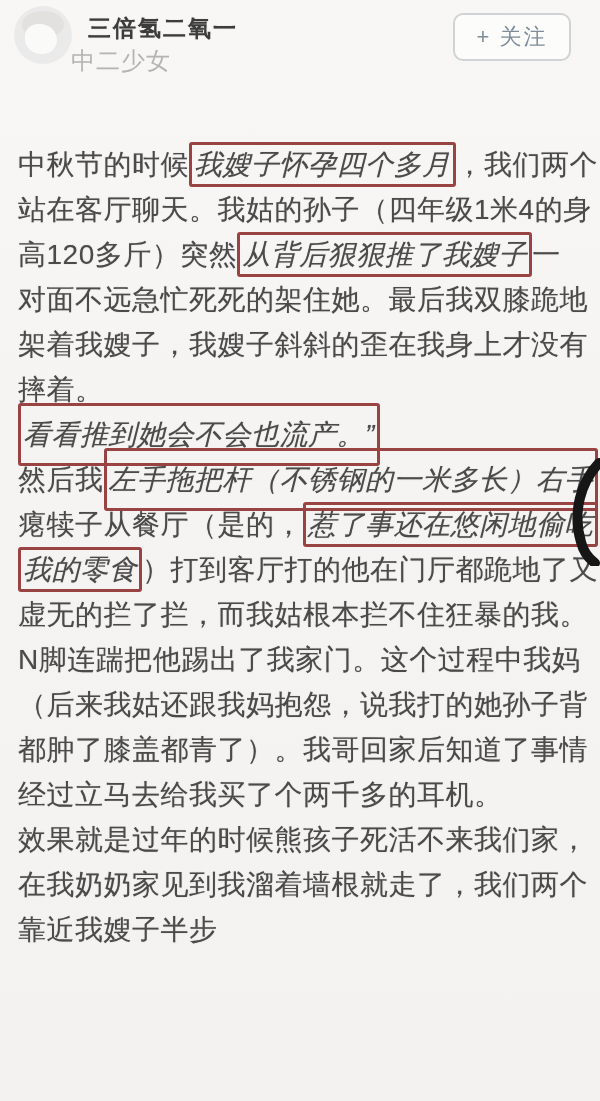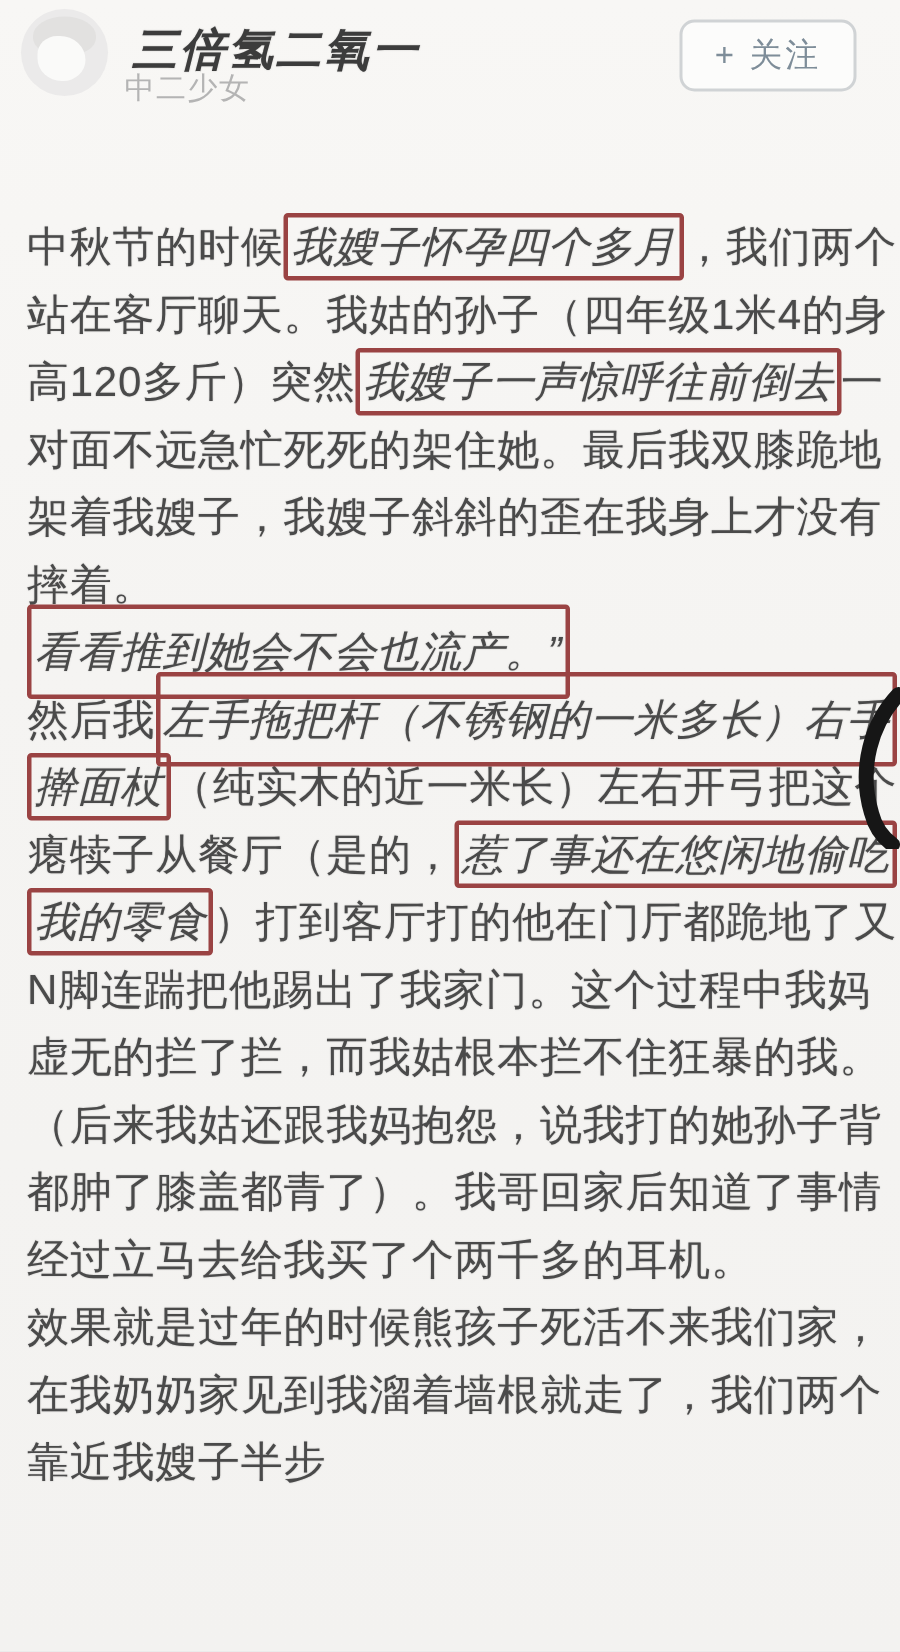--- a/index.html
+++ b/index.html
@@ -15,27 +15,26 @@
   }
   .avatar::before {
     content:""; position:absolute; left:8px; top:5px; width:42px; height:26px;
     background:#e2e1e0; border-radius:50% 50% 45% 45%;
   }
   .avatar::after {
     content:""; position:absolute; left:11px; top:18px; width:32px; height:30px;
     background:#fafaf9; border-radius:42% 55% 48% 52%;
   }
   .username {
-    position:absolute; left:88px; top:13px; font-size:30px; font-weight:bold;
+    position:absolute; left:88px; top:13px; font-size:23px; font-weight:bold;
     color:#3c3c3c; letter-spacing:2px; white-space:nowrap;
     text-shadow:0 0 1px rgba(60,60,60,.35);
-    font-style:italic;
   }
   .subtitle {
-    position:absolute; left:83px; top:45px; font-size:20px; color:#b4b4b4;
+    position:absolute; left:71px; top:45px; font-size:24px; color:#b4b4b4;
     letter-spacing:1px; white-space:nowrap;font-family:Liberation Mono, monospace;
   }
   .follow {
     position:absolute; right:29px; top:13px; width:118px; height:48px;
     border:2px solid #d0d3d5; border-radius:10px; background:#fcfcfb;
     color:#7e8d99; font-size:22px; letter-spacing:2px; cursor:pointer;
     font-family:inherit;
   }
   .body { position:absolute; left:18px; top:142px; width:582px; }
   .line {
@@ -59,31 +58,30 @@
   <div class="header">
     <div class="avatar"></div>
     <div class="username">三倍氢二氧一</div>
     <div class="subtitle">中二少女</div>
     <button class="follow">+ 关注</button>
   </div>
 
   <div class="body" id="post-body">
       <div class="line"><span>中秋节的时候</span><span class="hl">我嫂子怀孕四个多月</span><span>，我们两个</span></div>
       <div class="line"><span>站在客厅聊天。我姑的孙子（四年级1米4的身</span></div>
-      <div class="line"><span>高120多斤）突然</span><span class="hl">我嫂子一声惊呼往前倒去</span><span>一</span></div>
+      <div class="line"><span>高120多斤）突然</span><span class="hl">从背后狠狠推了我嫂子</span><span>一</span></div>
       <div class="line"><span>对面不远急忙死死的架住她。最后我双膝跪地</span></div>
       <div class="line"><span>架着我嫂子，我嫂子斜斜的歪在我身上才没有</span></div>
       <div class="line"><span>摔着。</span></div>
       <div class="line"><span class="hl tall">看看推到她会不会也流产。”</span></div>
       <div class="line"><span>然后我</span><span class="hl tall">左手拖把杆（不锈钢的一米多长）右手</span></div>
-      <div class="line"><span class="hl">擀面杖</span><span>（纯实木的近一米长）左右开弓把这个</span></div>
       <div class="line"><span>瘪犊子从餐厅（是的，</span><span class="hl">惹了事还在悠闲地偷吃</span></div>
       <div class="line"><span class="hl">我的零食</span><span>）打到客厅打的他在门厅都跪地了又</span></div>
+      <div class="line"><span>虚无的拦了拦，而我姑根本拦不住狂暴的我。</span></div>
       <div class="line"><span>N脚连踹把他踢出了我家门。这个过程中我妈</span></div>
-      <div class="line"><span>虚无的拦了拦，而我姑根本拦不住狂暴的我。</span></div>
       <div class="line"><span>（后来我姑还跟我妈抱怨，说我打的她孙子背</span></div>
       <div class="line"><span>都肿了膝盖都青了）。我哥回家后知道了事情</span></div>
       <div class="line"><span>经过立马去给我买了个两千多的耳机。</span></div>
       <div class="line"><span>效果就是过年的时候熊孩子死活不来我们家，</span></div>
       <div class="line"><span>在我奶奶家见到我溜着墙根就走了，我们两个</span></div>
       <div class="line"><span>靠近我嫂子半步</span></div>
     </div>
 
   <svg class="ink" viewBox="0 0 32 108" xmlns="http://www.w3.org/2000/svg">
     <path d="M31,5 C13,24 4,54 13,84 C15,92 20,100 27,105" fill="none" stroke="#161616" stroke-width="10" stroke-linecap="round"></path>

